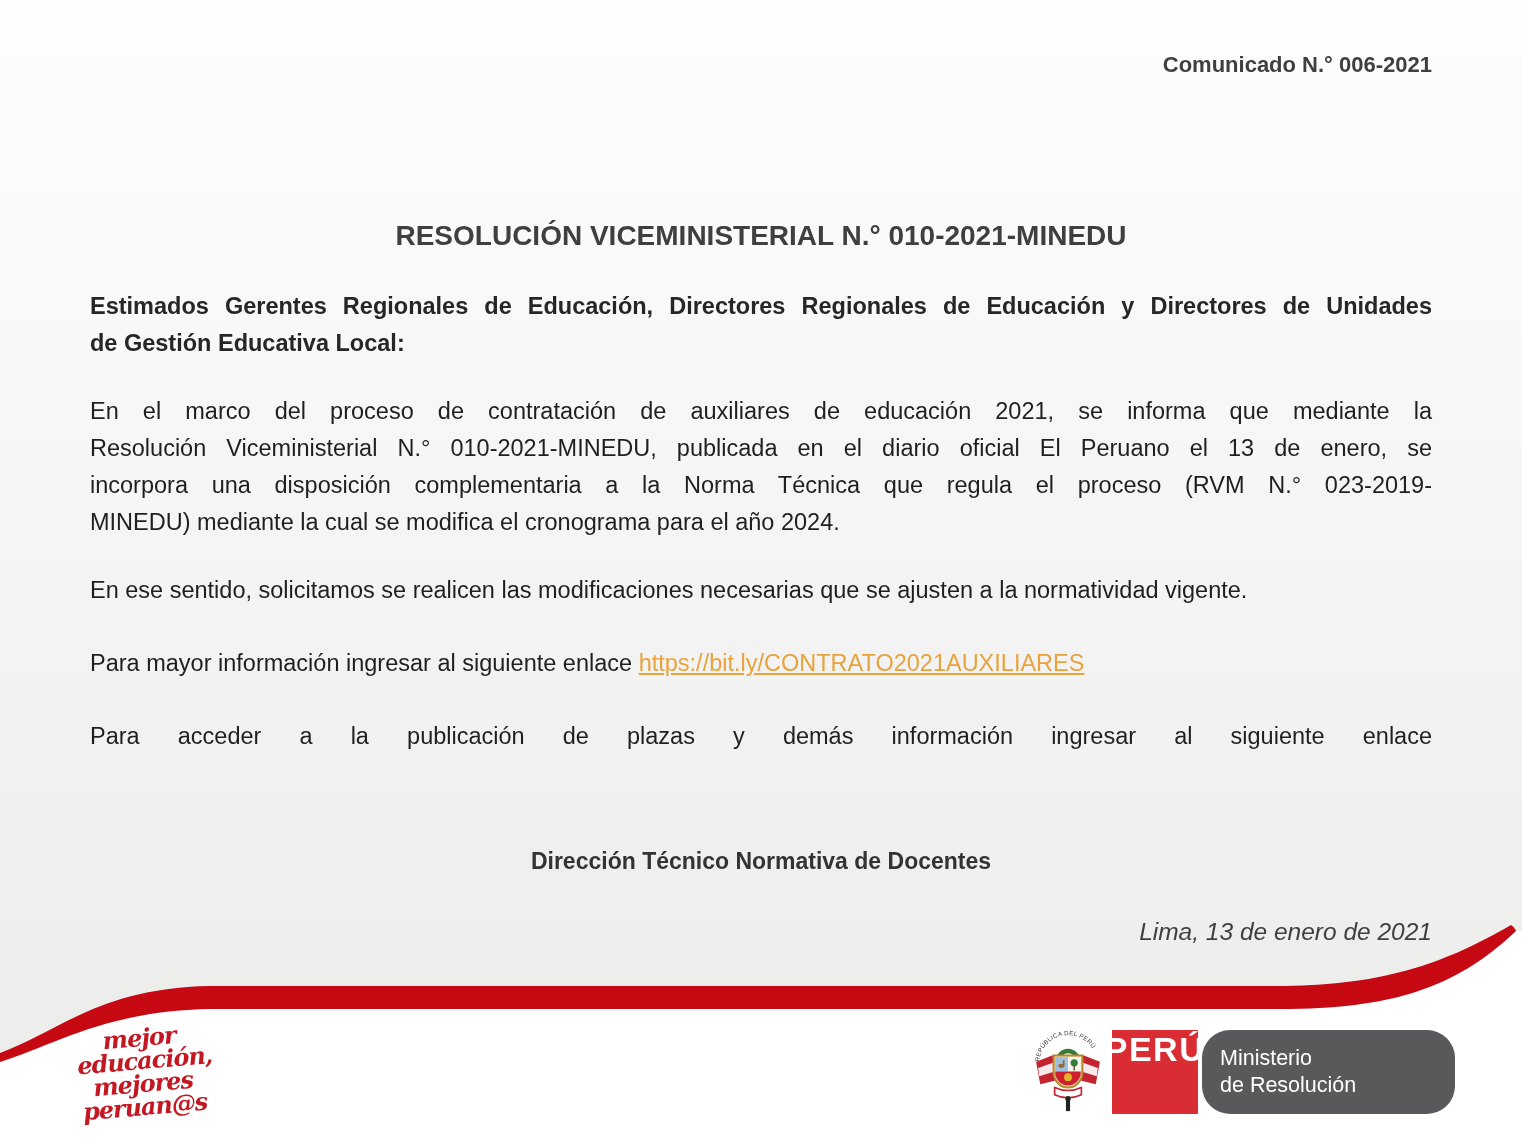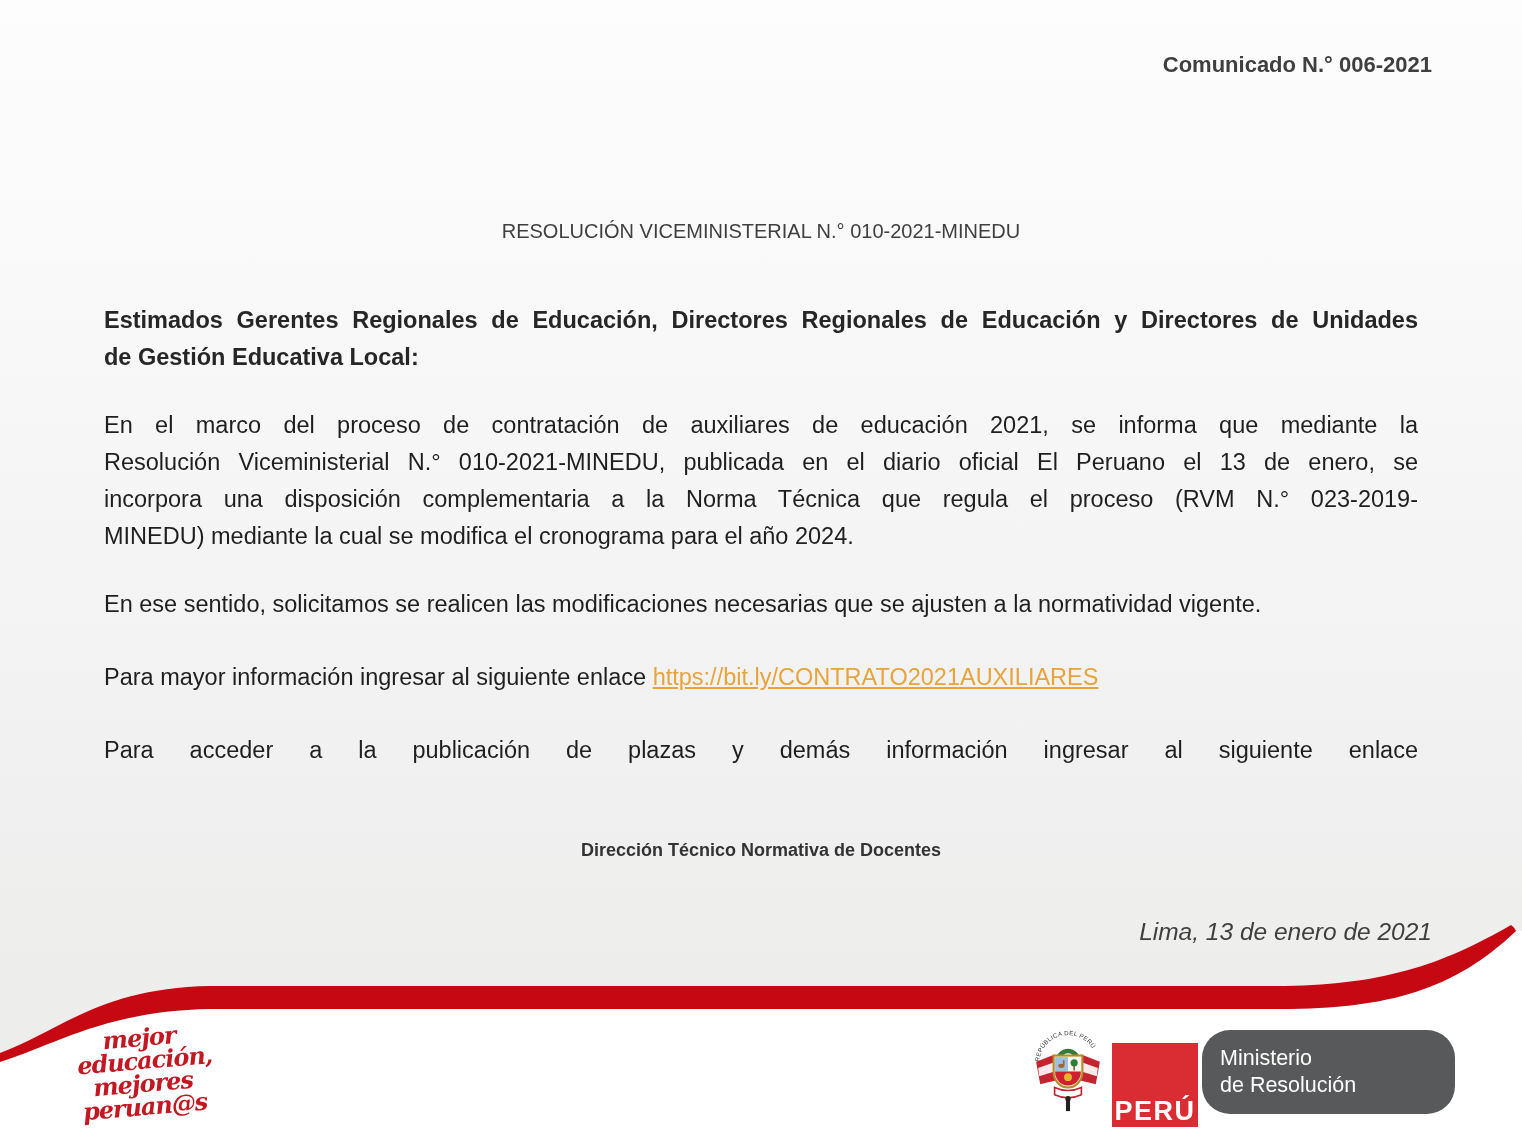--- a/index.html
+++ b/index.html
@@ -17,55 +17,55 @@
     position: absolute; top: 52px; right: 90px;
     font-size: 22px; font-weight: bold; color: #3f3f3f;
   }
   .title {
     position: absolute; top: 116px; left: 50%; transform: translateX(-50%);
     width: 1260px; margin: 0; text-align: center;
     font-size: 31px; line-height: 45px; font-weight: bold; color: #c00410;
   }
   .subtitle {
     position: absolute; top: 220px; left: 0; right: 0;
-    text-align: center; font-size: 20px; font-weight: normal; color: #3f3f3f;
+    text-align: center; font-size: 28px; font-weight: bold; color: #3f3f3f;
   }
   .para {
-    position: absolute; left: 90px; right: 90px; margin: 14px;
+    position: absolute; left: 90px; right: 90px; margin: 0;
     font-size: 23.5px; line-height: 37px; color: #1f1f1f;
   }
   .jline { display: block; text-align: justify; text-align-last: justify; }
   .plainline { display: block; }
   .salutation { top: 288px; font-weight: bold; color: #262626; }
   .p-marco { top: 393px; }
   .p-sentido { top: 572px; }
   .p-link1 { top: 645px; }
   .p-link2 { top: 718px; }
   .link { color: #e8a33c; text-decoration: underline; cursor: pointer; }
   .signature {
-    position: absolute; top: 840px; left: 0; right: 0; margin: 0;
-    text-align: center; font-size: 18px; font-weight: bold; color: #333333;
+    position: absolute; top: 840px; left: 0; right: 0; margin: 8px;
+    text-align: center; font-size: 23px; font-weight: bold; color: #333333;
   }
   .dateline {
     position: absolute; top: 918px; left: 90px; right: 90px; margin: 0;
     text-align: right; font-size: 24.5px; color: #3f3f3f; font-style: italic;
   }
   .swoosh-svg { position: absolute; left: 0; top: 925px; width: 1522px; height: 215px; z-index: 1; }
   .slogan {
     position: absolute; left: 78px; top: 1026px; width: 128px; z-index: 2;
     text-align: center; color: #c31722; transform: rotate(-5deg);
     font-family: "DejaVu Serif", serif; font-style: italic; font-weight: bold;
   }
   .slogan .l { display: block; font-size: 24px; line-height: 23px; letter-spacing: -1px; }
   .coat { position: absolute; left: 1032px; top: 1024px; width: 72px; height: 94px; z-index: 2; }
   .peru-block {
     position: absolute; left: 1112px; top: 1030px; width: 86px; height: 84px; z-index: 2;
     background: #da2c33; color: #ffffff;
-    display: flex; align-items: flex-end; justify-content: center;
-    font-size: 27px; font-weight: 600; letter-spacing: 1.5px; margin-top: 13px;
+    display: flex; align-items: flex-start; justify-content: center;
+    font-size: 34px; font-weight: 600; letter-spacing: 1.5px;
   }
   .ministry-block {
     position: absolute; left: 1202px; top: 1030px; width: 253px; height: 84px; z-index: 2;
     background: #58595b; color: #ffffff; padding-left: 18px;
     display: flex; flex-direction: column; justify-content: center;
     font-size: 21.5px; line-height: 27px; border-radius: 28px;
   }
 </style>
 </head>
 <body>

